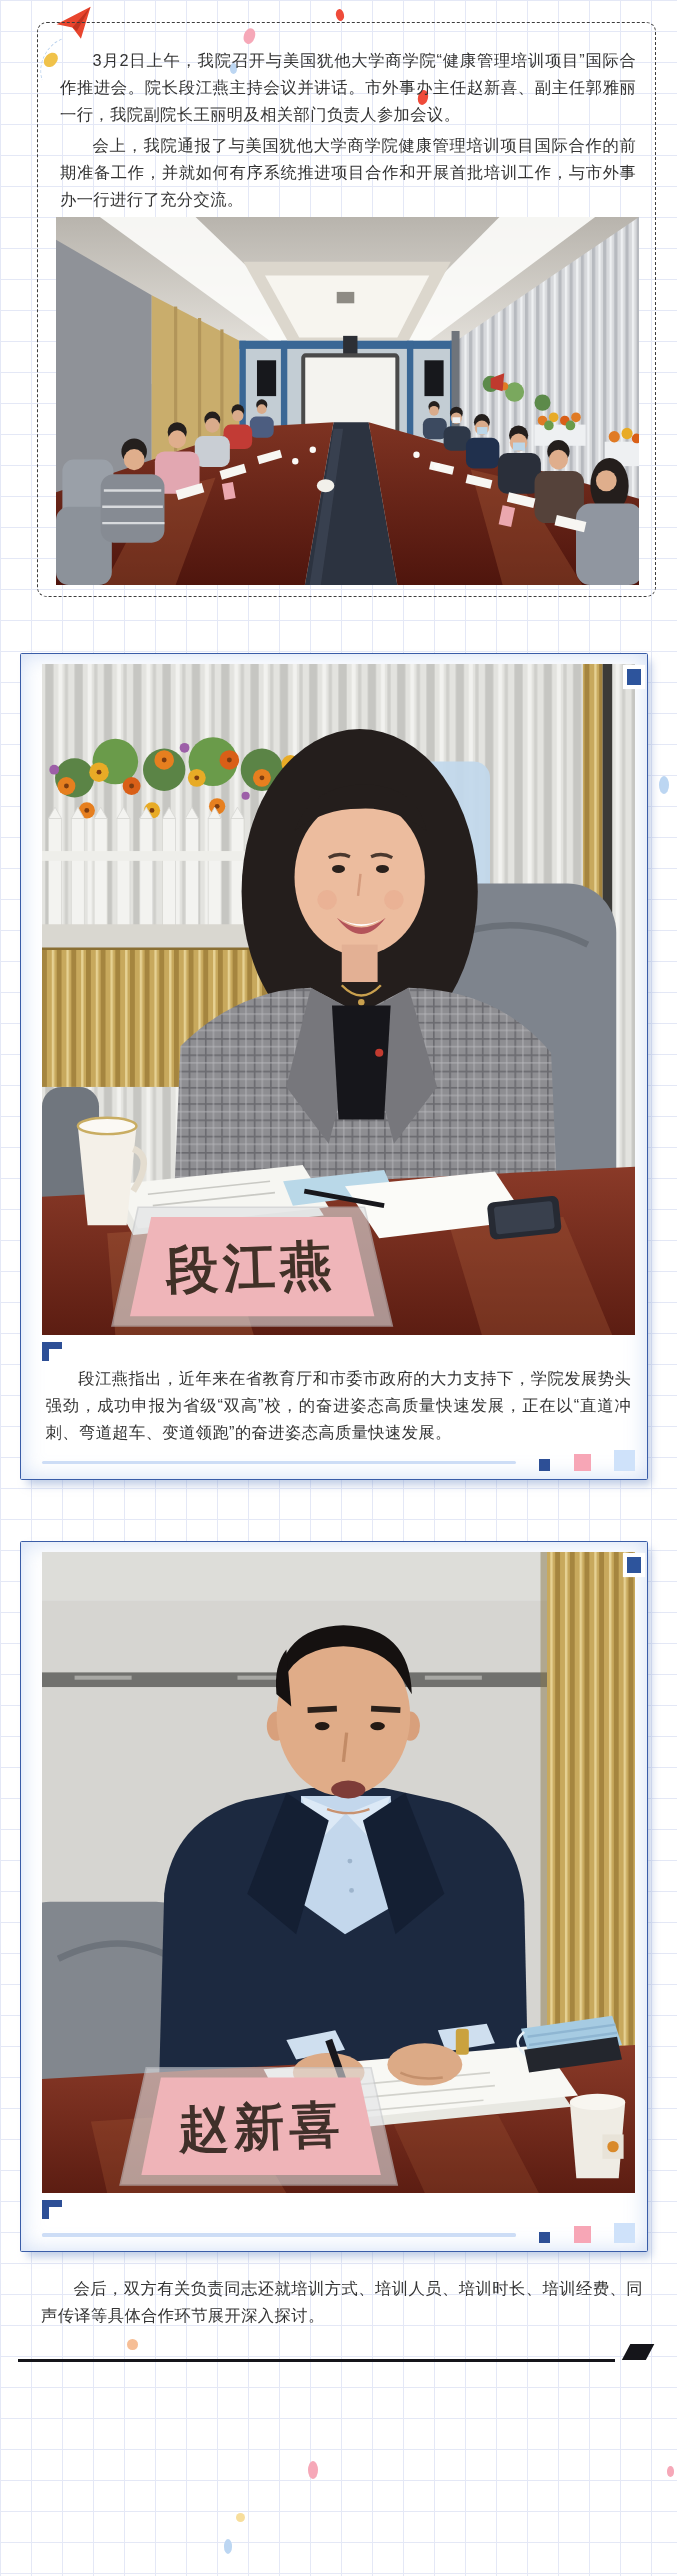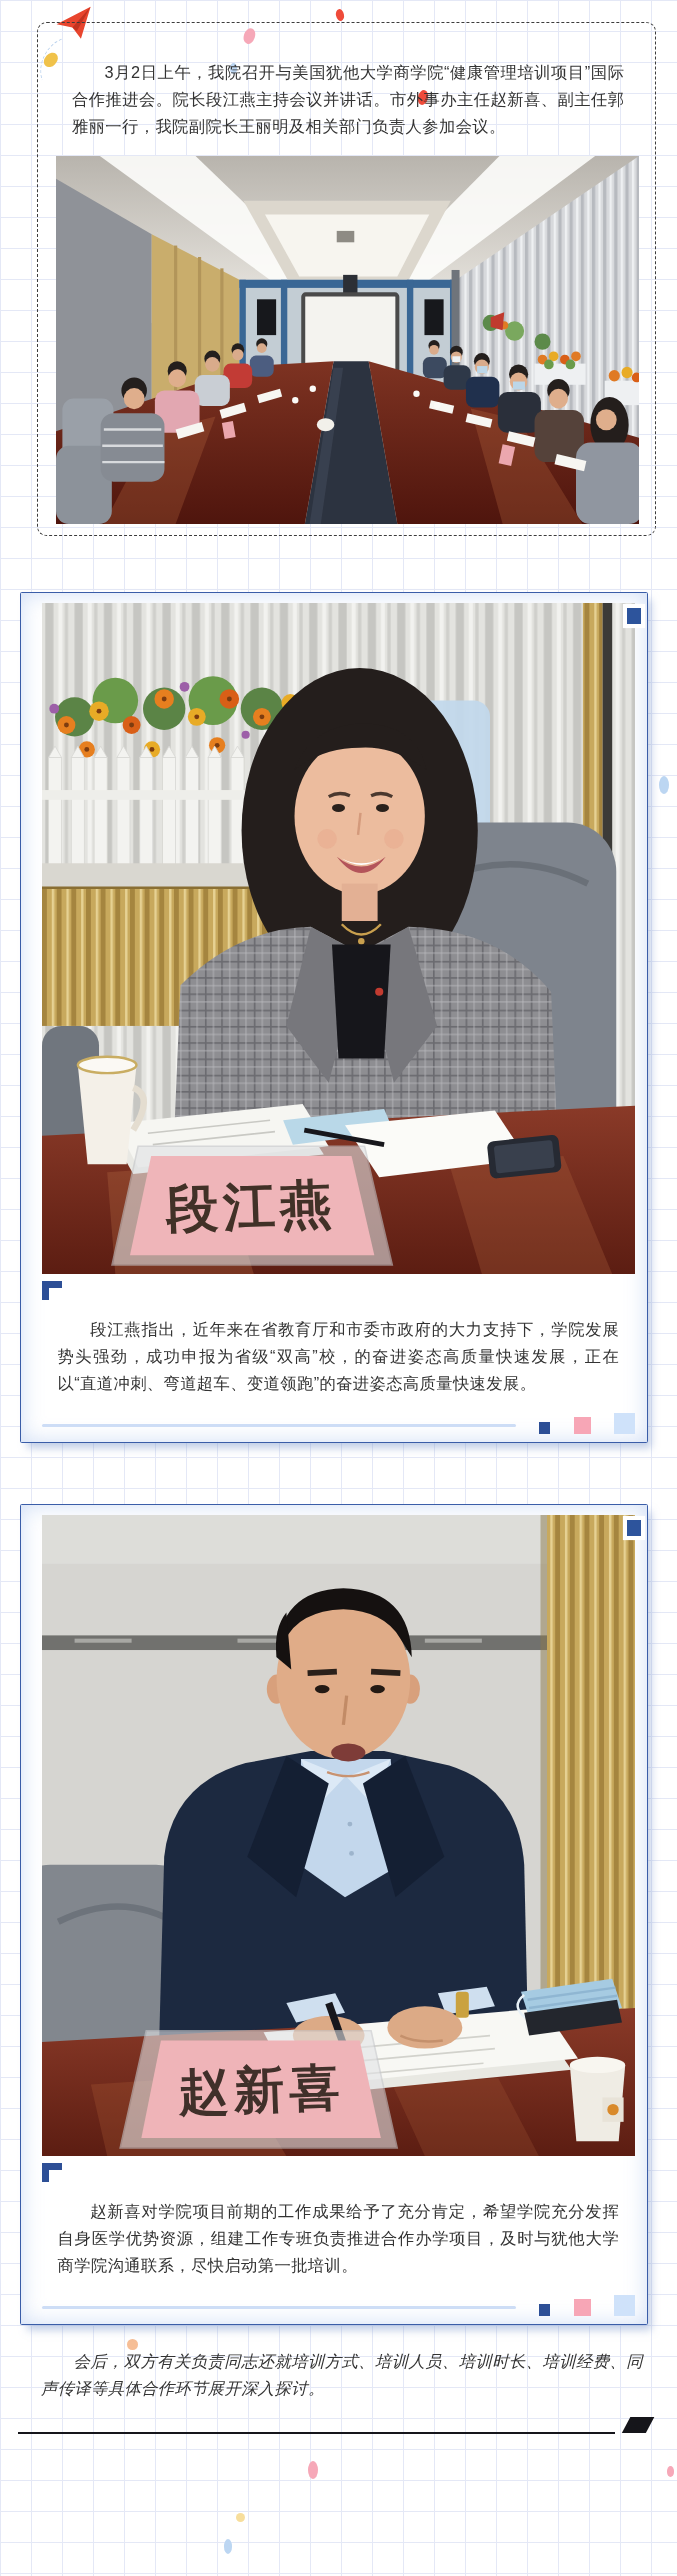--- a/index.html
+++ b/index.html
@@ -38,21 +38,21 @@
   .d12{ left:667px; top:2466px; width:7.3px; height:10.6px; }
   .d13{ left:236px; top:2513px; width:9px; height:9px; opacity:.55; }
   
   .intro-box {
     position:relative; z-index:1; box-sizing:border-box;
     margin:22px 0 0 37px; width:619px;
     border:1.6px dashed #3c3c3c; border-radius:9.8px;
     padding:19.5px 14.7px 11.4px 18px; background:transparent;
   }
   .para {
-    margin:16px; font-size:16.3px; line-height:27px; color:#333;
+    margin:4px; font-size:16.3px; line-height:27px; color:#333;
     text-align:justify; text-indent:2em; letter-spacing:0.4px;
   }
   .photo { display:block; }
   .photo-1 { width:583px; height:368px; margin-top:0; }
   
   .card {
     position:relative; z-index:1; box-sizing:border-box;
     margin-left:20.3px; width:628px;
     border:1.6px solid #3a5da8; border-radius:1.6px; background:#fff;
     box-shadow:5.7px 6.5px 8.1px -1.6px rgba(130,155,205,.5), inset 0 0 21px rgba(130,165,230,.38);
@@ -74,21 +74,21 @@
     background-position:left top,left top;
     background-repeat:no-repeat,no-repeat;
   }
   .card-footer { display:flex; align-items:flex-end; margin:3.3px 0 0 0.8px; }
   .f-line { flex:0 0 474px; height:3.3px; background:#cdddf6; margin:0 23px 6.5px 0; border-radius:1.6px; }
   .sq { display:block; }
   .sq-blue  { width:10.6px; height:11.4px; background:#2d4f96; margin-right:24.4px; }
   .sq-pink  { width:17px; height:17px; background:#f7a6b6; margin-right:23px; }
   .sq-light { width:20.3px; height:20.3px; background:#cfe2fa; }
   
-  .closing { position:relative; z-index:1; margin:23px 34px 0 41px;font-style:italic; }
+  .closing { position:relative; z-index:1; margin:23px 34px 0 41px; }
   .end-rule { position:relative; z-index:1; display:flex; align-items:flex-end; margin:14.7px 0 0 18px; }
   .rule-line { width:597px; height:2.4px; background:#15151a; }
   .flag { margin:0 0 1.6px 11.4px; width:24.4px; height:16.3px; background:#15151a; transform:skewX(-28deg); }
 </style>
 </head>
 <body>
 
 <div class="page">
 
   <svg class="deco plane" viewBox="0 0 48 42">
@@ -105,20 +105,21 @@
   <span class="deco drop d-blue d7"></span>
   <span class="deco drop d-pink d8"></span>
   <span class="deco drop d-blue d9"></span>
   <span class="deco drop d-orange d10"></span>
   <span class="deco drop d-blue d11"></span>
   <span class="deco drop d-pink d12"></span>
   <span class="deco drop d-yellow d13"></span>
 
   <section class="intro-box">
     <p class="para">3月2日上午，我院召开与美国犹他大学商学院“健康管理培训项目”国际合作推进会。院长段江燕主持会议并讲话。市外事办主任赵新喜、副主任郭雅丽一行，我院副院长王丽明及相关部门负责人参加会议。</p>
+    <p class="para">会上，我院通报了与美国犹他大学商学院健康管理培训项目国际合作的前期准备工作，并就如何有序系统推进项目合作和开展首批培训工作，与市外事办一行进行了充分交流。</p>
 
     <svg class="photo photo-1" viewBox="0 0 731 452" preserveAspectRatio="none">
       <defs>
         <linearGradient id="p1-ceil" x1="0" y1="0" x2="0" y2="1">
           <stop offset="0" stop-color="#b8b4ad"></stop>
             <stop offset="1" stop-color="#efece6"></stop>
         </linearGradient>
         <pattern id="p1-silver" width="14" height="14" patternUnits="userSpaceOnUse">
           <rect width="14" height="14" fill="#d7d9dc"></rect>
             <rect width="4" height="14" fill="#b7babf"></rect>
@@ -472,21 +473,20 @@
         <rect x="688" y="716" width="26" height="30" fill="#e8e3d8"></rect>
         <circle cx="701" cy="731" r="7" fill="#d98a2b"></circle>
 
         <polygon points="128,634 404,634 436,778 96,778" fill="#e2e3e6" opacity=".6" stroke="#c5c7cb" stroke-width="2"></polygon>
         <polygon points="146,646 390,646 416,766 122,766" fill="#efb4b8"></polygon>
         <text x="270" y="728" font-size="62" font-weight="bold" fill="#40302a" text-anchor="middle" letter-spacing="6" transform="rotate(-2 270 722)">赵新喜</text>
       </svg>
       <span class="corner-sq"></span>
     </div>
     <span class="quote-mark"></span>
-    <p class="para">赵新喜对学院项目前期的工作成果给予了充分肯定，希望学院充分发挥自身医学优势资源，组建工作专班负责推进合作办学项目，及时与犹他大学商学院沟通联系，尽快启动第一批培训。</p>
     <div class="card-footer">
       <span class="f-line"></span>
       <span class="sq sq-blue"></span>
       <span class="sq sq-pink"></span>
       <span class="sq sq-light"></span>
     </div>
   </section>
 
   <p class="para closing">会后，双方有关负责同志还就培训方式、培训人员、培训时长、培训经费、同声传译等具体合作环节展开深入探讨。</p>
 

